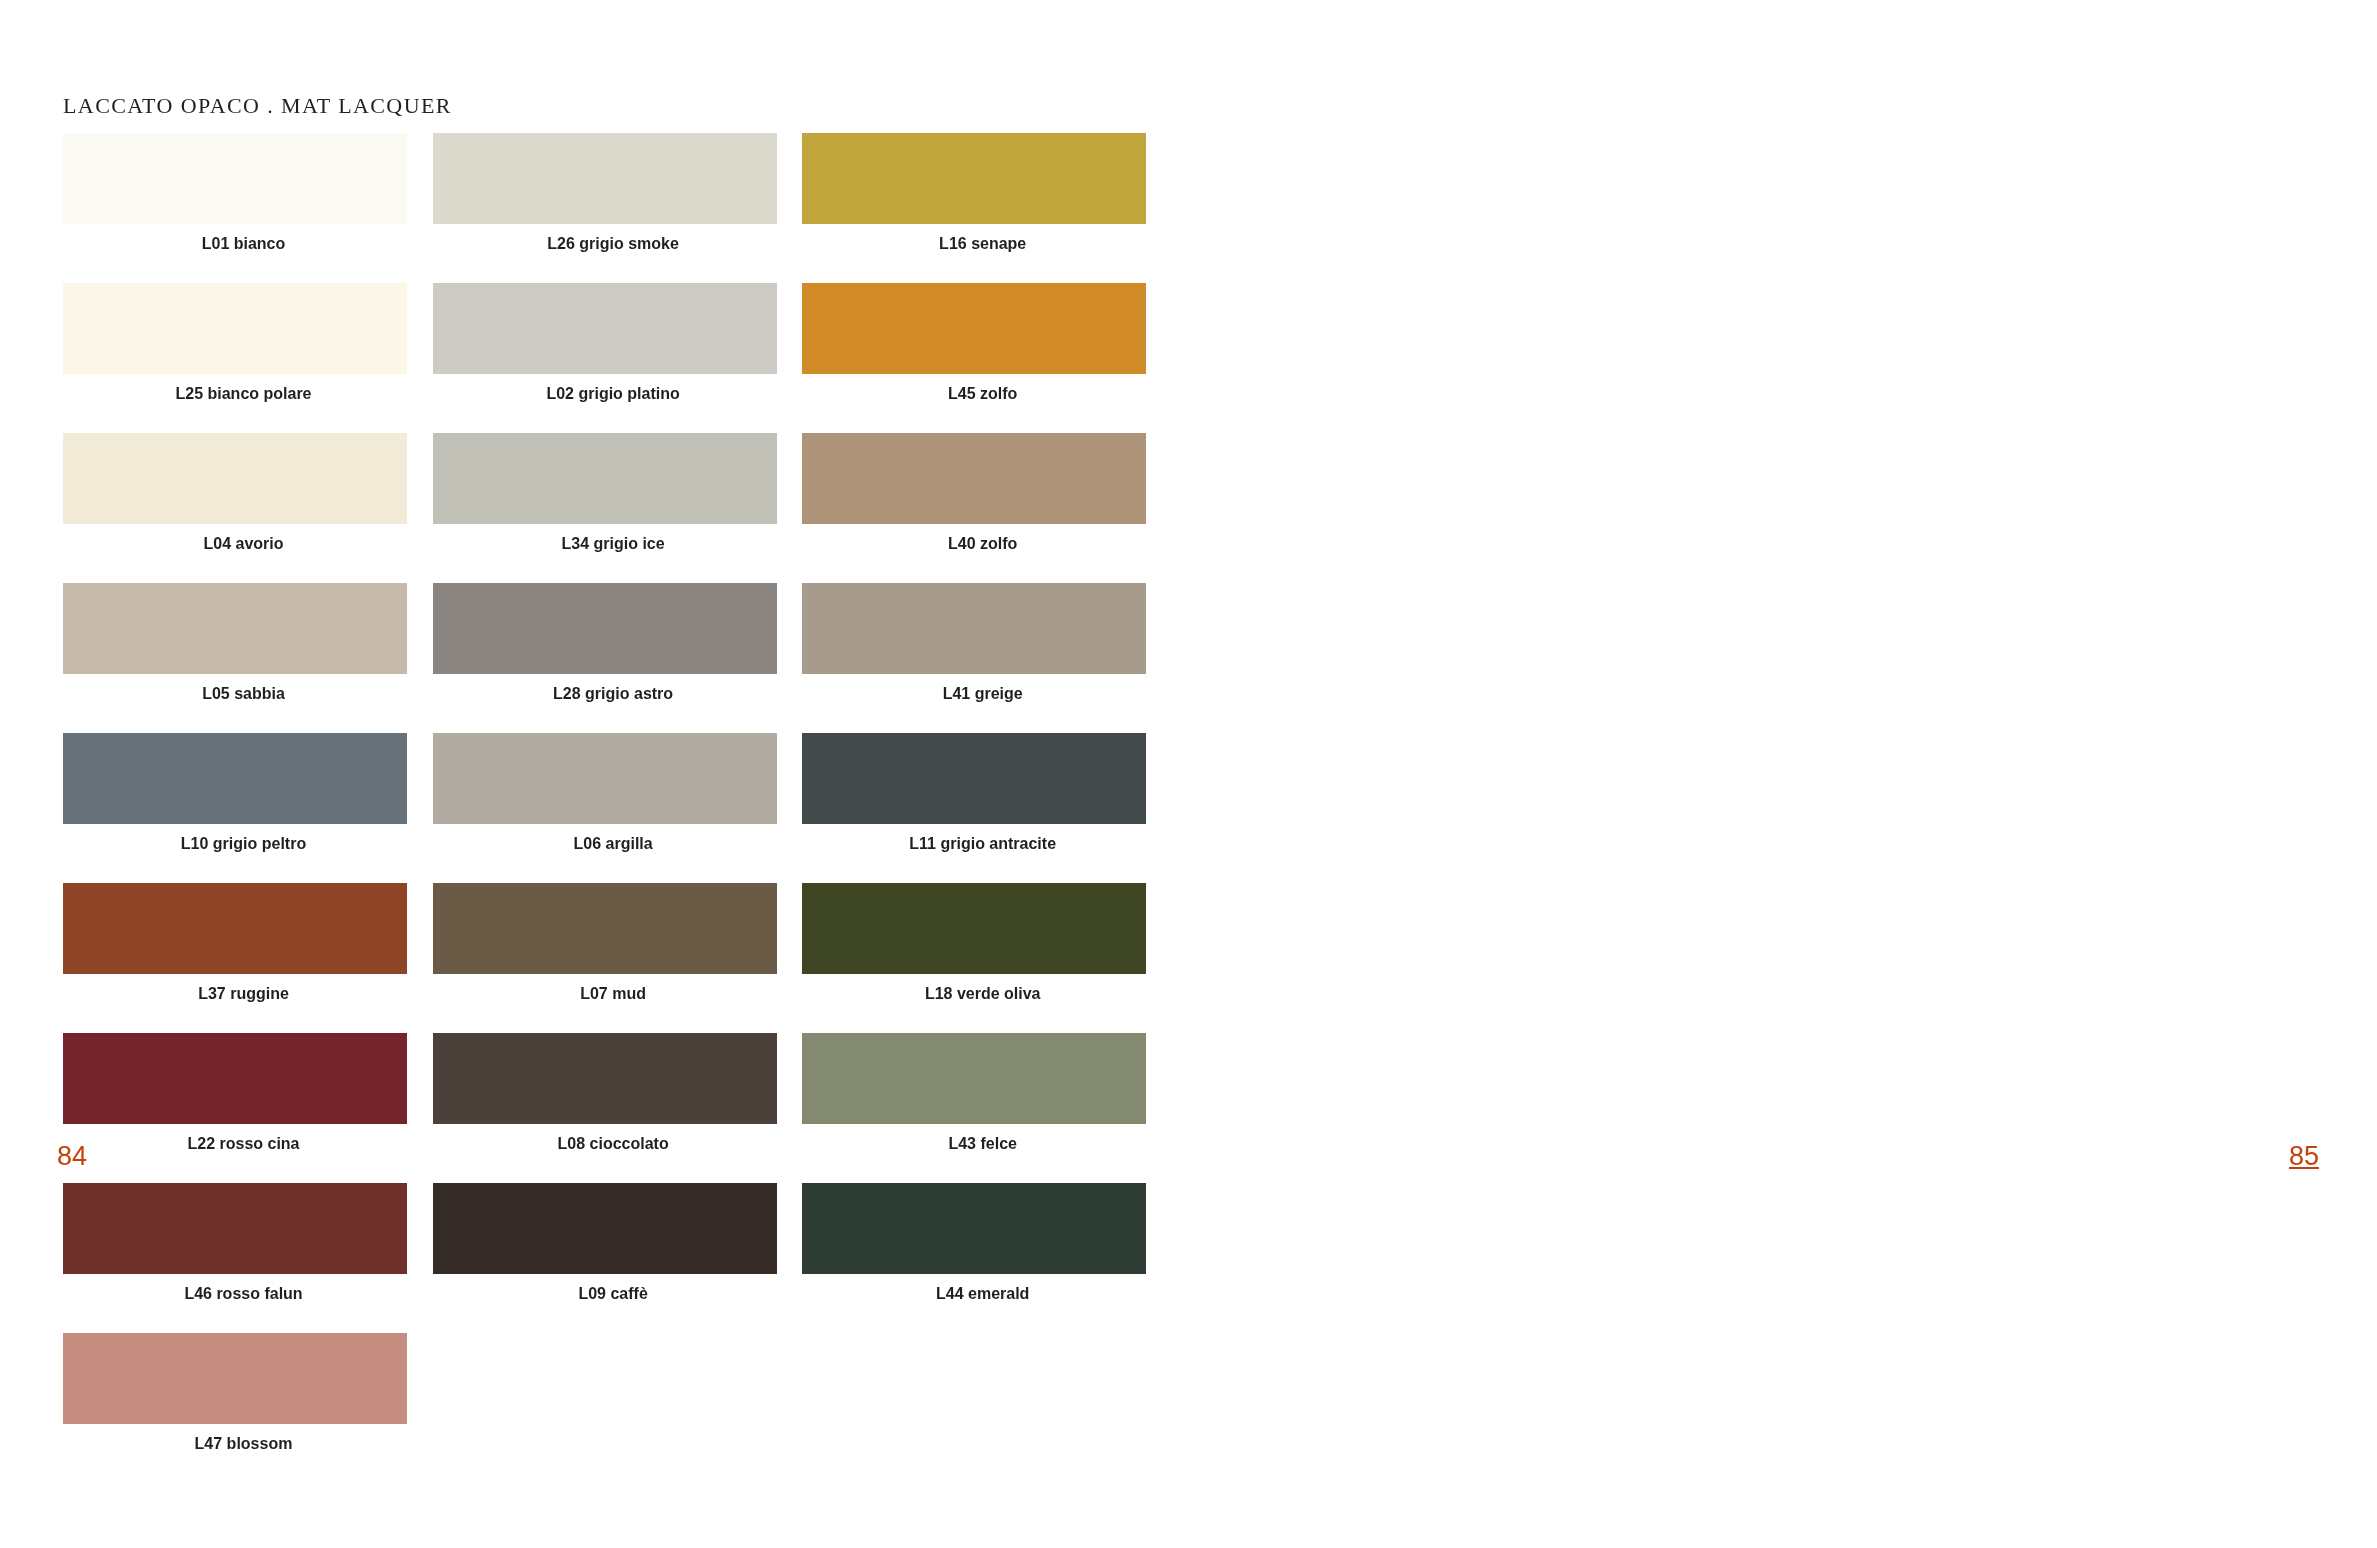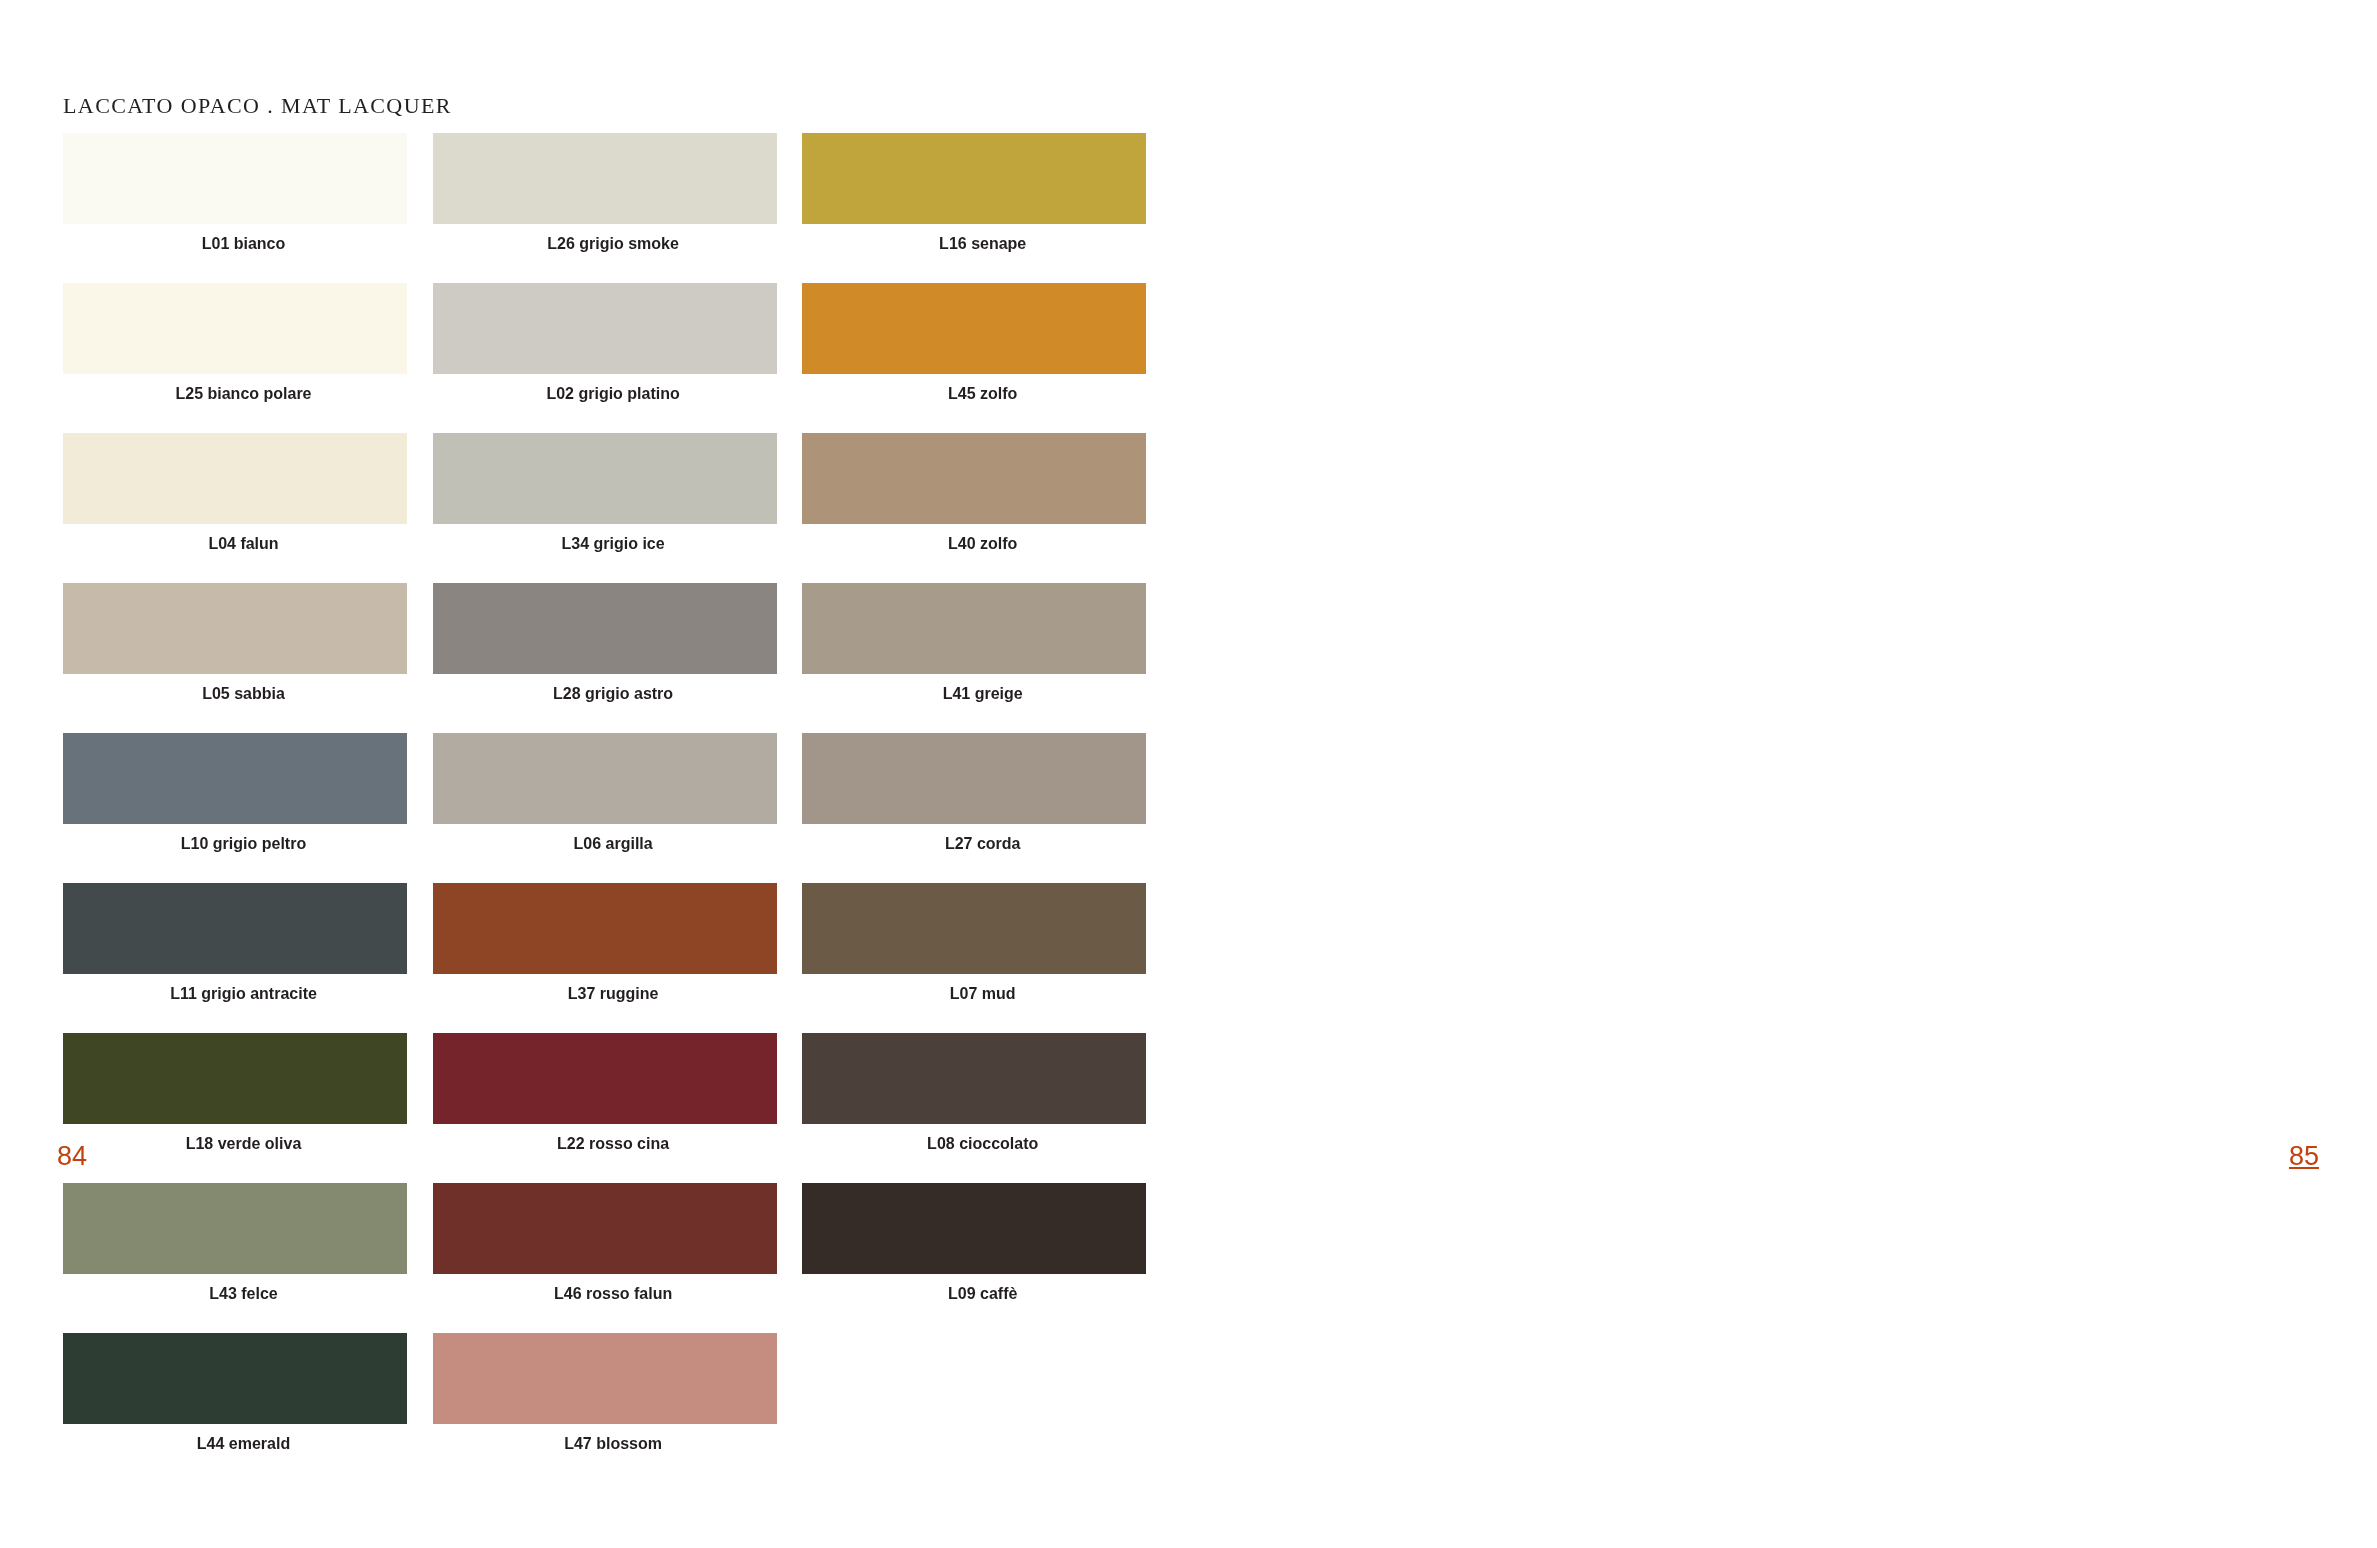--- a/index.html
+++ b/index.html
@@ -104,21 +104,21 @@
         <div class="swatch-cell">
           <div class="swatch-chip" style="background: rgb(205, 203, 195);"></div>
           <div class="swatch-label">L02 grigio platino</div>
         </div>
         <div class="swatch-cell">
           <div class="swatch-chip" style="background: rgb(208, 138, 40);"></div>
           <div class="swatch-label">L45 zolfo</div>
         </div>
         <div class="swatch-cell">
           <div class="swatch-chip" style="background: rgb(241, 235, 216);"></div>
-          <div class="swatch-label">L04 falun</div>
+          <div class="swatch-label">L04 avorio</div>
         </div>
         <div class="swatch-cell">
           <div class="swatch-chip" style="background: rgb(192, 192, 183);"></div>
           <div class="swatch-label">L34 grigio ice</div>
         </div>
         <div class="swatch-cell">
           <div class="swatch-chip" style="background: rgb(173, 148, 120);"></div>
           <div class="swatch-label">L40 zolfo</div>
         </div>
         <div class="swatch-cell">
@@ -135,24 +135,20 @@
         </div>
         <div class="swatch-cell">
           <div class="swatch-chip" style="background: rgb(104, 114, 122);"></div>
           <div class="swatch-label">L10 grigio peltro</div>
         </div>
         <div class="swatch-cell">
           <div class="swatch-chip" style="background: rgb(178, 171, 162);"></div>
           <div class="swatch-label">L06 argilla</div>
         </div>
         <div class="swatch-cell">
-          <div class="swatch-chip" style="background: rgb(162, 150, 139);"></div>
-          <div class="swatch-label">L27 corda</div>
-        </div>
-        <div class="swatch-cell">
           <div class="swatch-chip" style="background: rgb(67, 74, 75);"></div>
           <div class="swatch-label">L11 grigio antracite</div>
         </div>
         <div class="swatch-cell">
           <div class="swatch-chip" style="background: rgb(141, 69, 38);"></div>
           <div class="swatch-label">L37 ruggine</div>
         </div>
         <div class="swatch-cell">
           <div class="swatch-chip" style="background: rgb(107, 91, 70);"></div>
           <div class="swatch-label">L07 mud</div>

